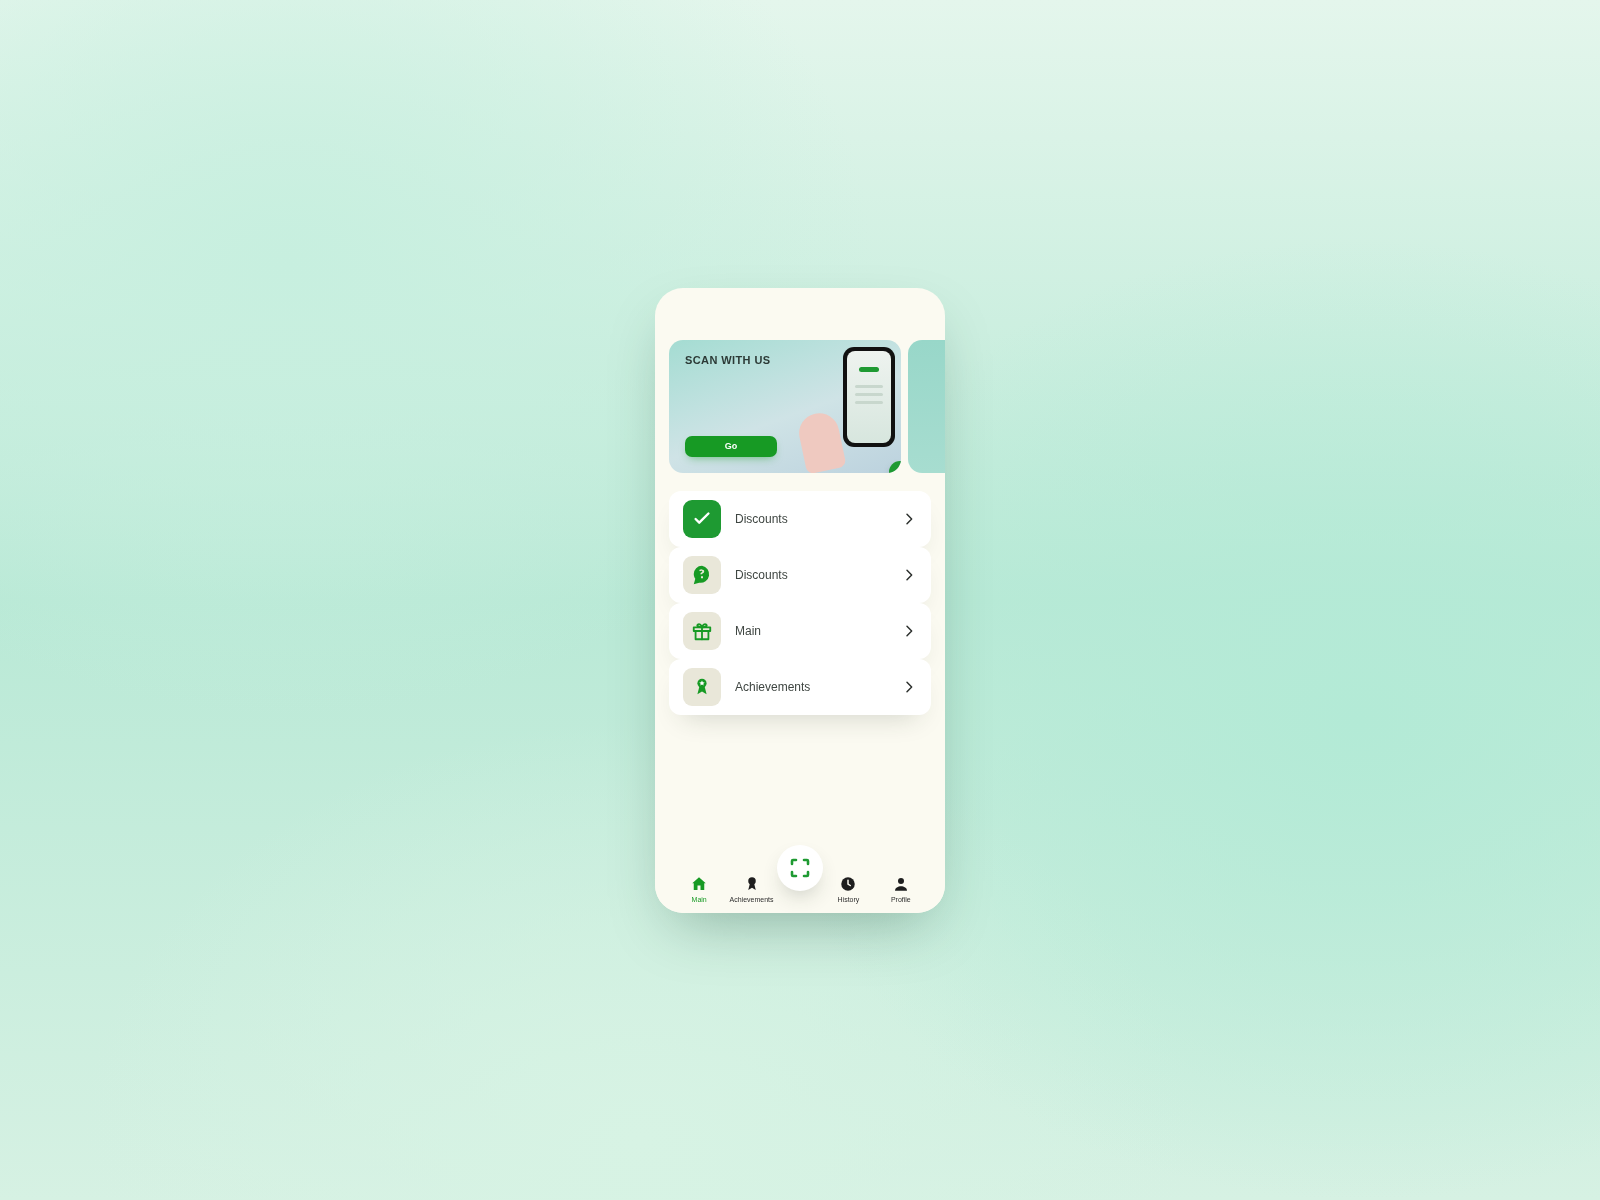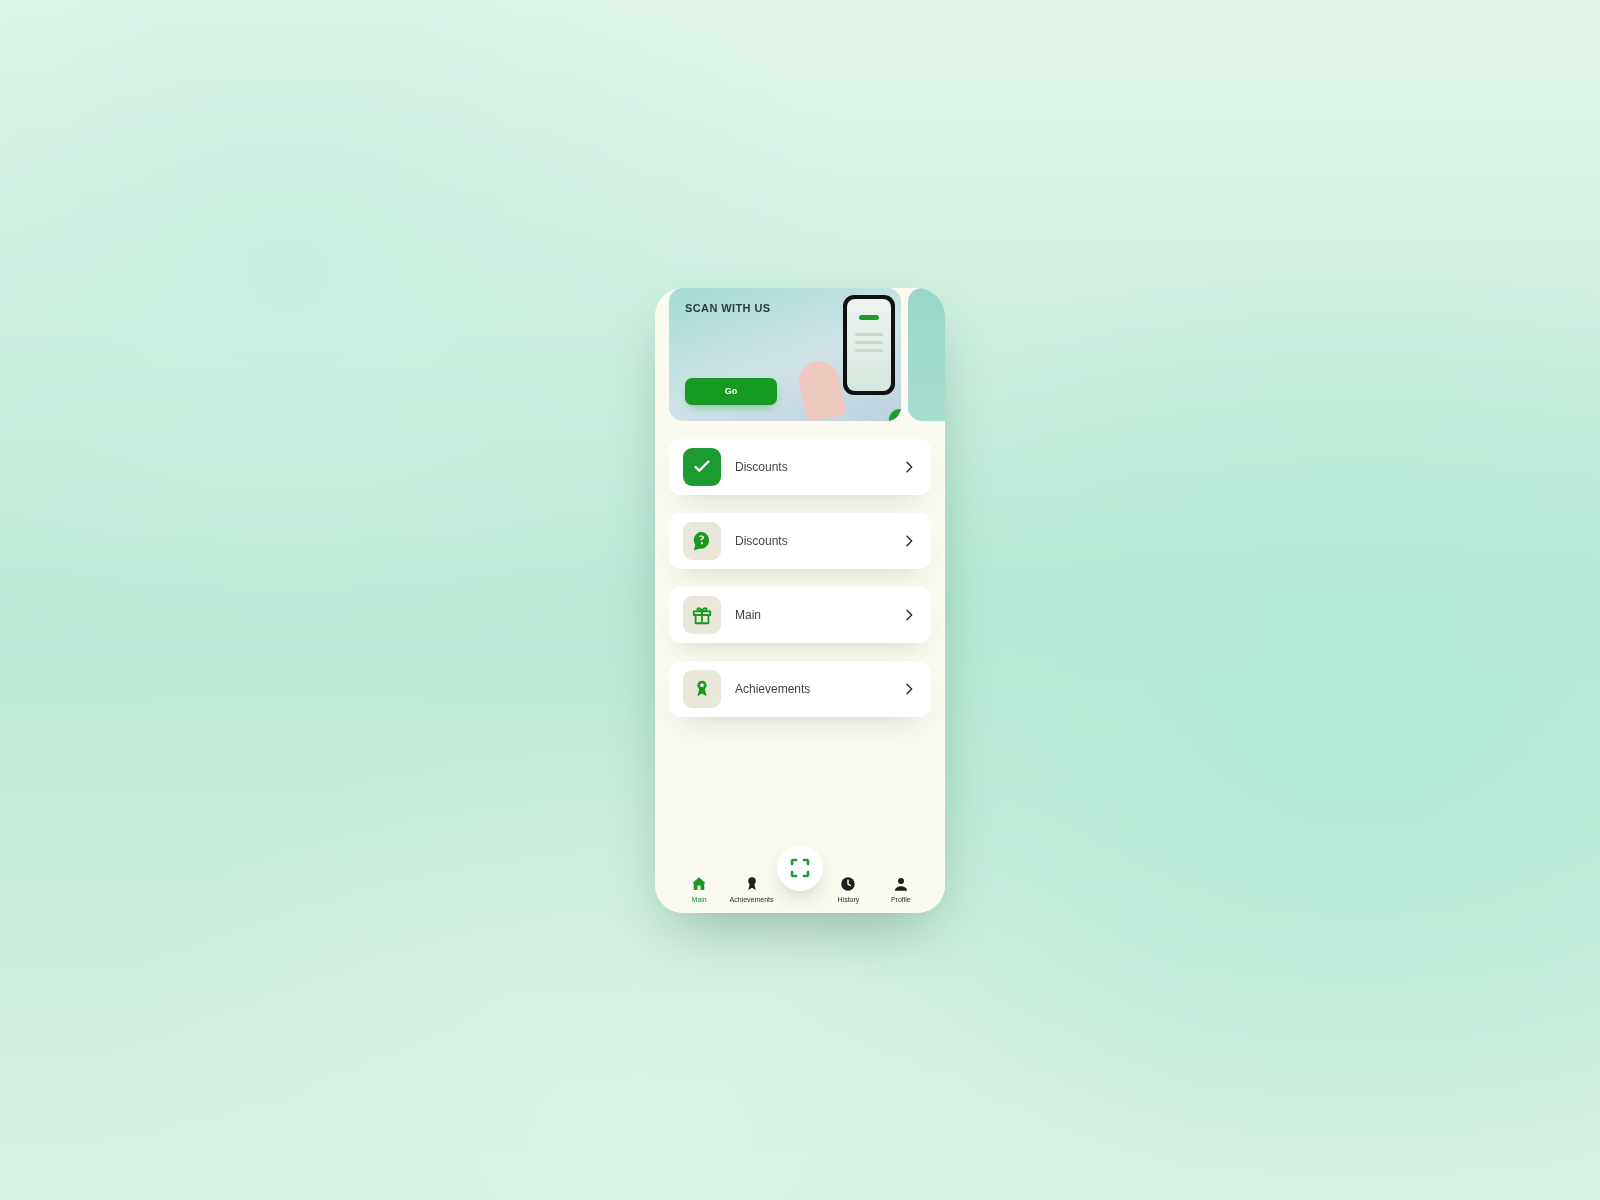--- a/index.html
+++ b/index.html
@@ -17,31 +17,31 @@
     width:290px;height:625px;
     background:#fbfaf1;
     border-radius:28px;
     position:relative;
     box-shadow:0 25px 60px -18px rgba(16,63,43,.35);
     overflow:hidden;
   }
   .content{position:absolute;inset:0;padding:0 14px;}
 
   
-  .hero-row{display:flex;gap:7px;}
+  .hero-row{display:flex;gap:7px;margin-top:52px;}
   .hero{
     flex:0 0 232px;height:133px;border-radius:14px;
     background:linear-gradient(160deg,#a4dcd2 0%, #bfe1df 35%, #cfe3e6 55%, #bcd2de 100%);
     position:relative;overflow:hidden;
     padding:14px 16px;
   }
   .hero-title{font-size:11px;font-weight:700;letter-spacing:.4px;color:#2c3a36;}
   .go-btn{
     position:absolute;left:16px;bottom:16px;
-    width:92px;height:27px;border-radius:7px;
+    width:92px;height:21px;border-radius:7px;
     background:#179a24;color:#fff;font-size:9px;font-weight:600;
     display:flex;align-items:center;justify-content:center;
     box-shadow:0 4px 10px -4px rgba(23,154,36,.6);
   }
   .hero-art{position:absolute;right:-4px;bottom:-6px;width:110px;height:140px;}
   .hero-next{
     flex:0 0 80px;height:133px;border-radius:14px;
     background:linear-gradient(180deg,#98d7c9,#a7ddd0);
   }
 
@@ -54,21 +54,21 @@
     background:linear-gradient(180deg,#eef3ef,#d7e6de);position:relative;}
   .ha-bar{position:absolute;top:16px;left:12px;width:20px;height:5px;border-radius:3px;background:#1e9a32;}
   .ha-line{position:absolute;left:8px;right:8px;height:3px;border-radius:2px;background:#c8d7cd;}
   .ha-l1{top:34px;} .ha-l2{top:42px;} .ha-l3{top:50px;}
   .ha-check{position:absolute;right:-6px;bottom:-4px;width:22px;height:22px;border-radius:50%;
     background:#1e9a32;display:flex;align-items:center;justify-content:center;
     box-shadow:0 4px 8px -2px rgba(0,0,0,.25);}
   .ha-check svg{width:12px;height:12px;}
 
   
-  .menu{margin-top:18px;display:flex;flex-direction:column;gap:18px;}
+  .menu{margin-top:18px;display:flex;flex-direction:column;}
   .card{
     height:56px;border-radius:12px;background:#fff;
     box-shadow:0 14px 28px -14px rgba(39,53,40,.22);
     display:flex;align-items:center;padding:0 14px;gap:14px;
   }
   .tile{
     width:38px;height:38px;border-radius:9px;background:#e9e7d9;
     display:flex;align-items:center;justify-content:center;flex:none;
   }
   .tile.green{background:#1e9a32;}

